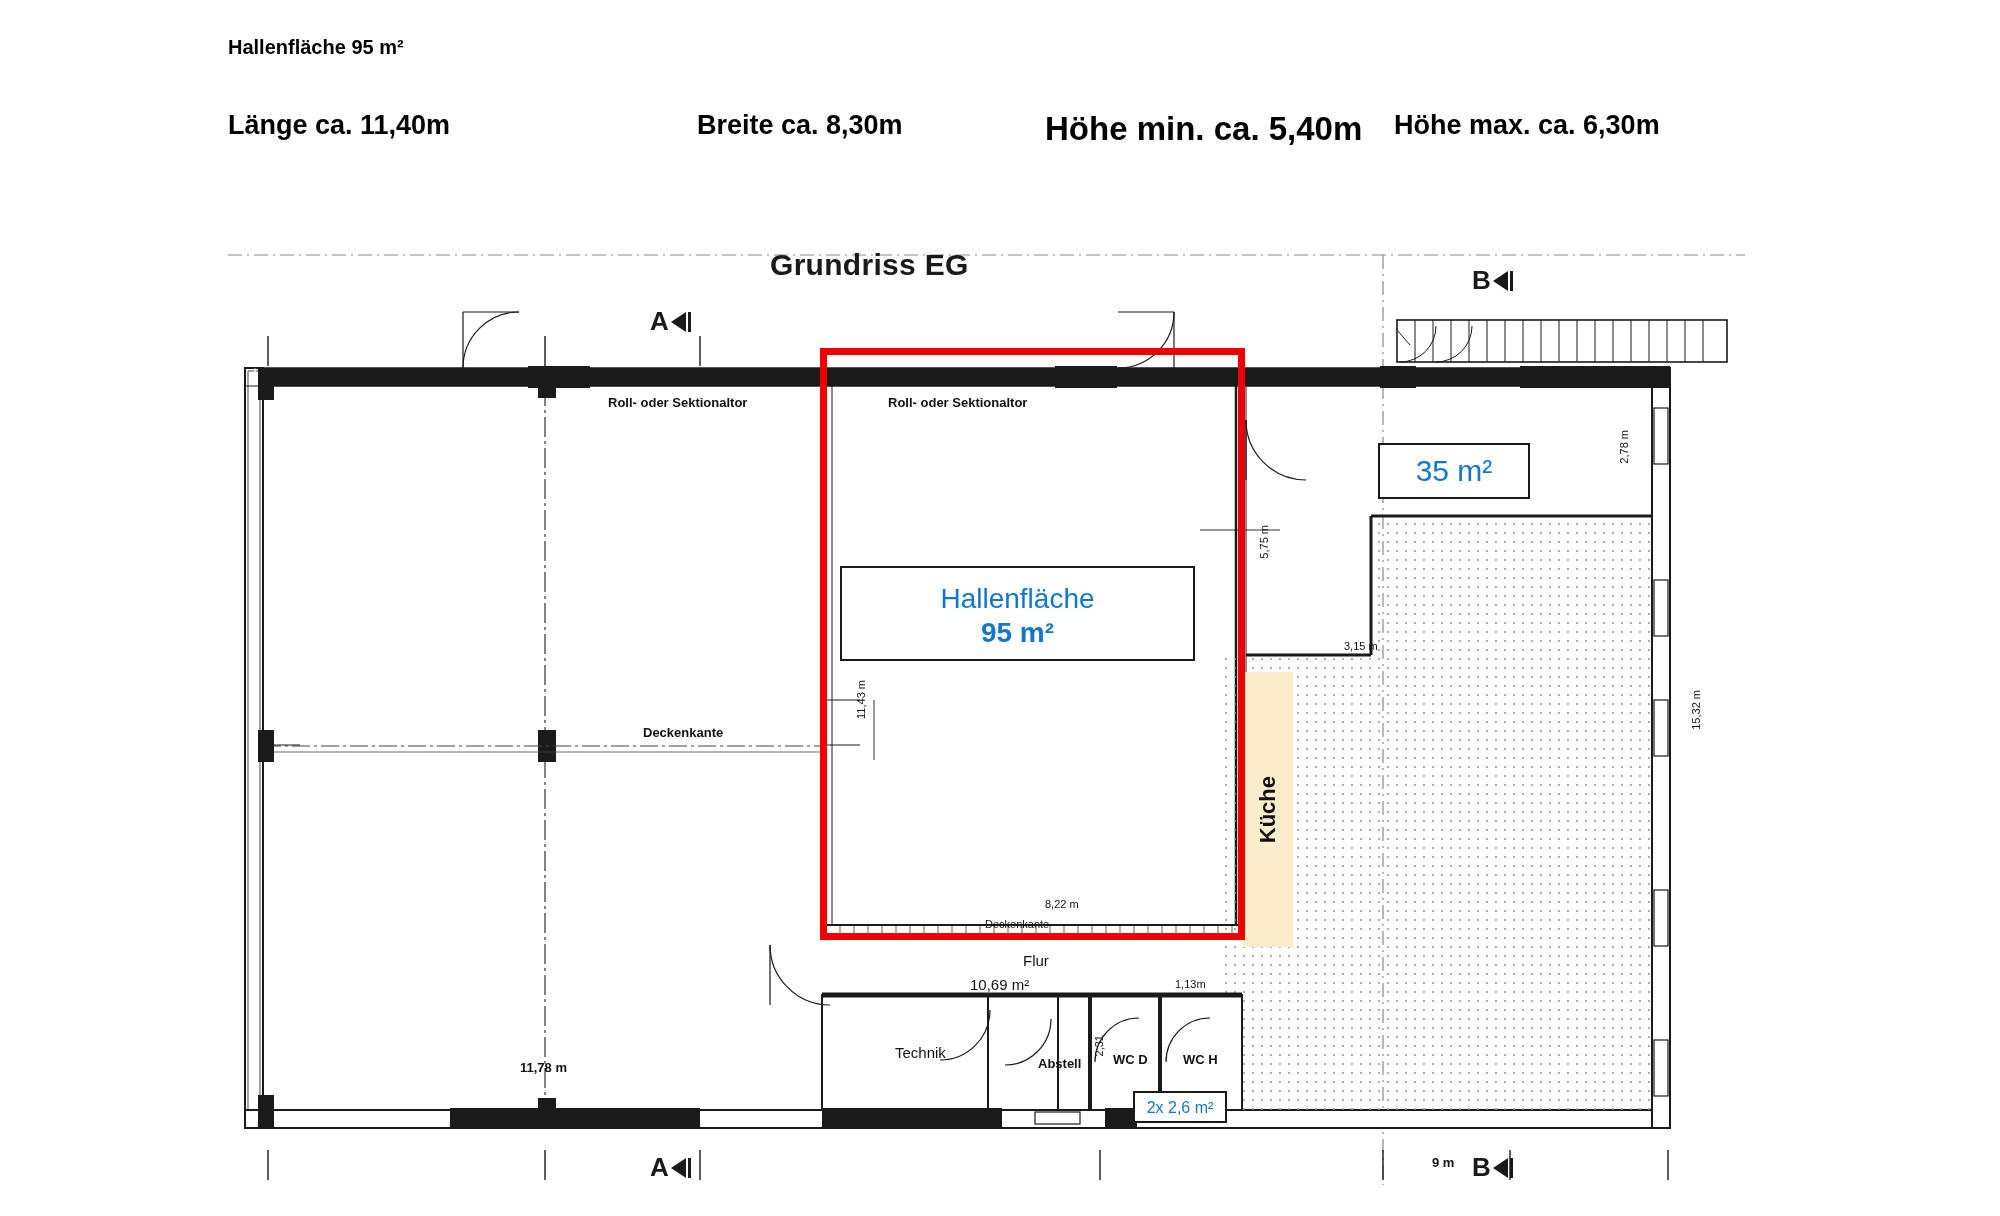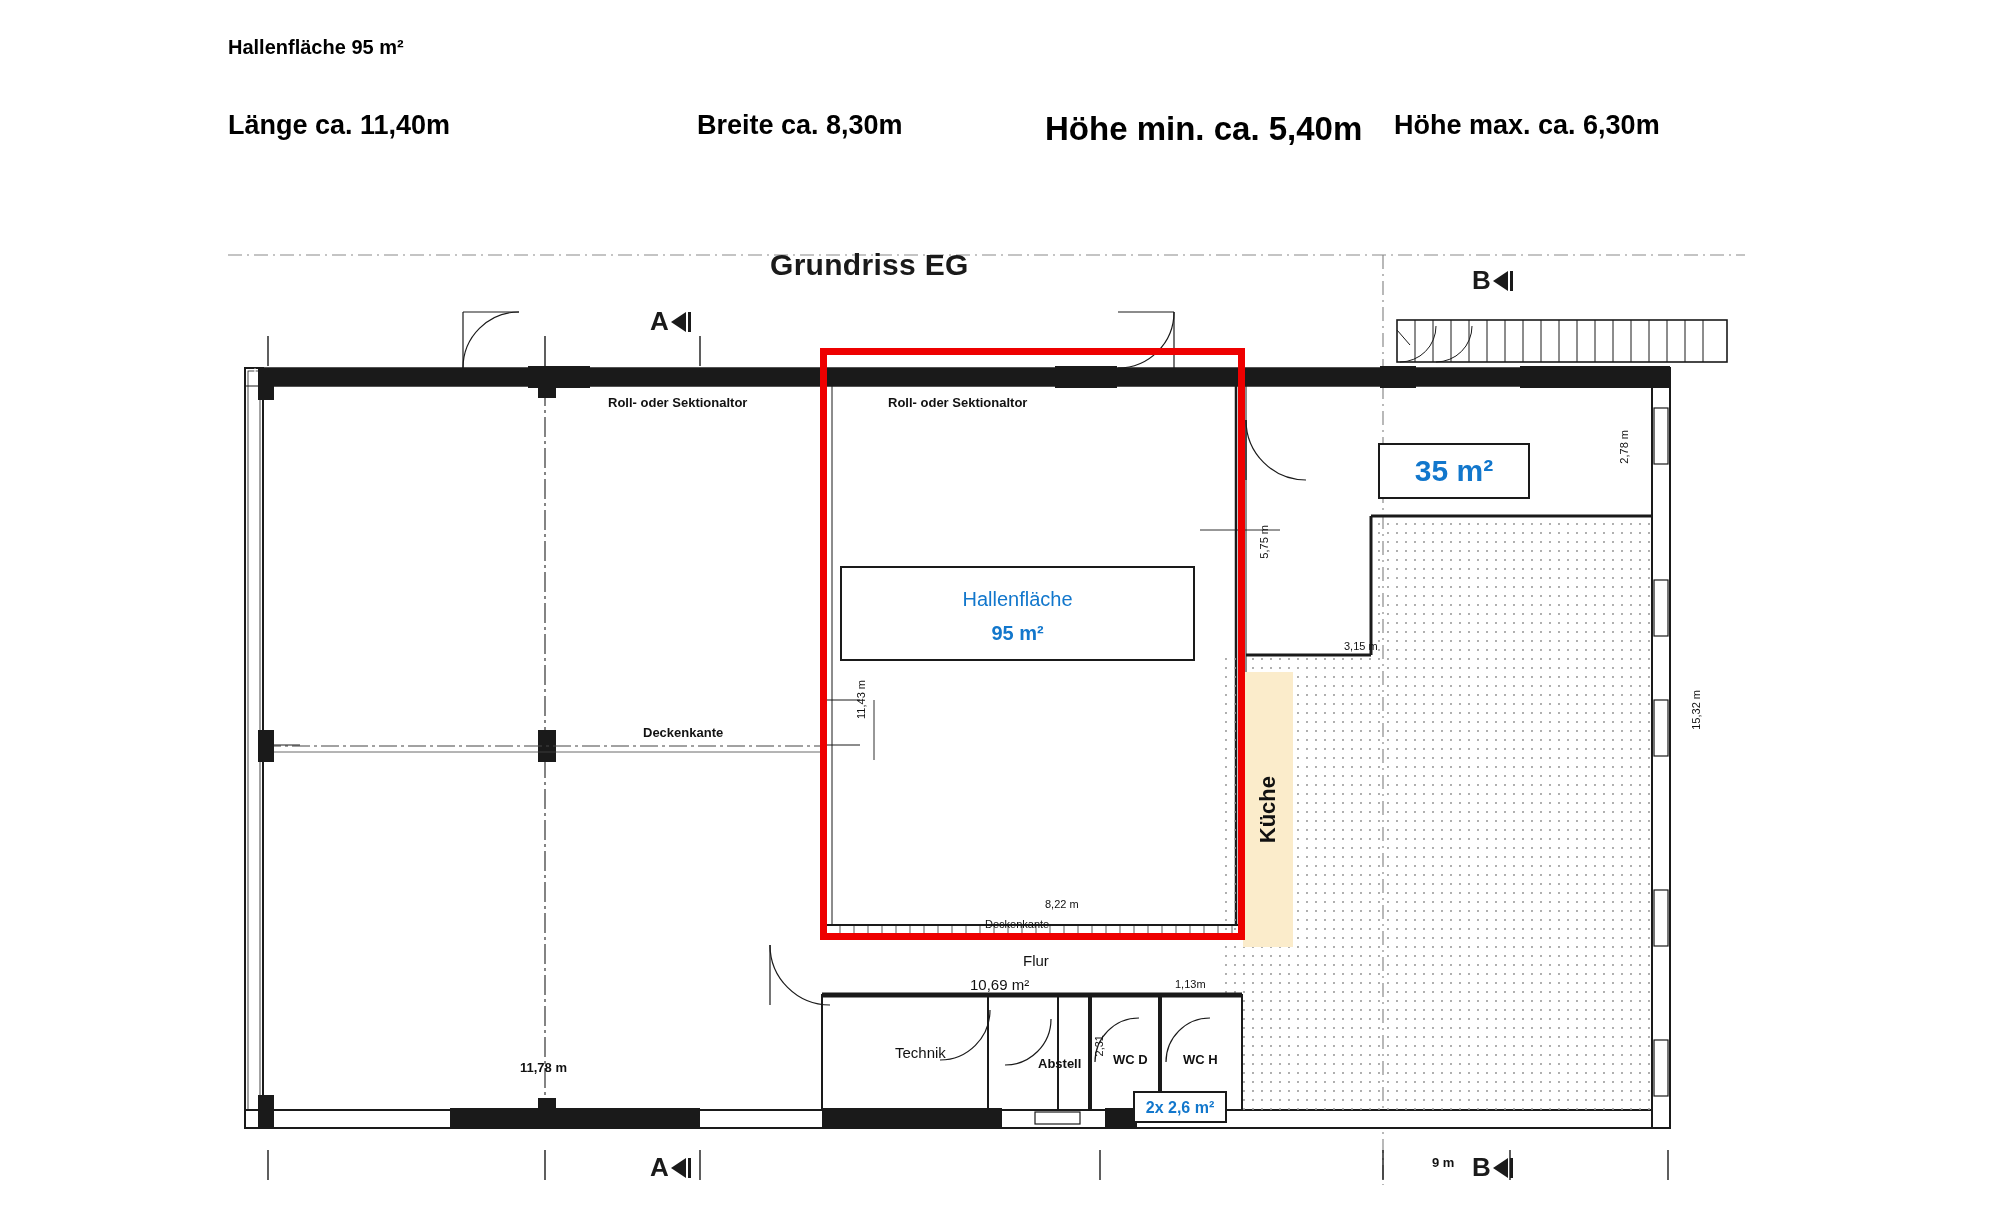--- a/index.html
+++ b/index.html
@@ -79,33 +79,33 @@
   #marker-a-bot  { left: 650px; top: 1152px; }
   #marker-b-bot  { left: 1472px; top: 1152px; }
 
   
   .callout {
     position: absolute;
     border: 2px solid #1a1a1a;
     background: #ffffff;
     color: #1277cc;
     text-align: center;
-    font-weight: bold;
+    font-weight: normal;
     box-sizing: border-box;
   }
   #callout-35 {
     left: 1378px; top: 443px;
     width: 152px; height: 56px;
     font-size: 30px;
     line-height: 52px;
   }
   #callout-hall {
     left: 840px; top: 566px;
     width: 355px; height: 95px;
-    font-size: 20px;
+    font-size: 28px;
     padding-top: 14px;
     line-height: 34px;
     font-weight: normal;
   }
   #callout-hall .l2 { font-weight: bold; }
   #callout-26 {
     left: 1133px; top: 1091px;
     width: 94px; height: 32px;
     font-size: 16px;
     line-height: 30px;

